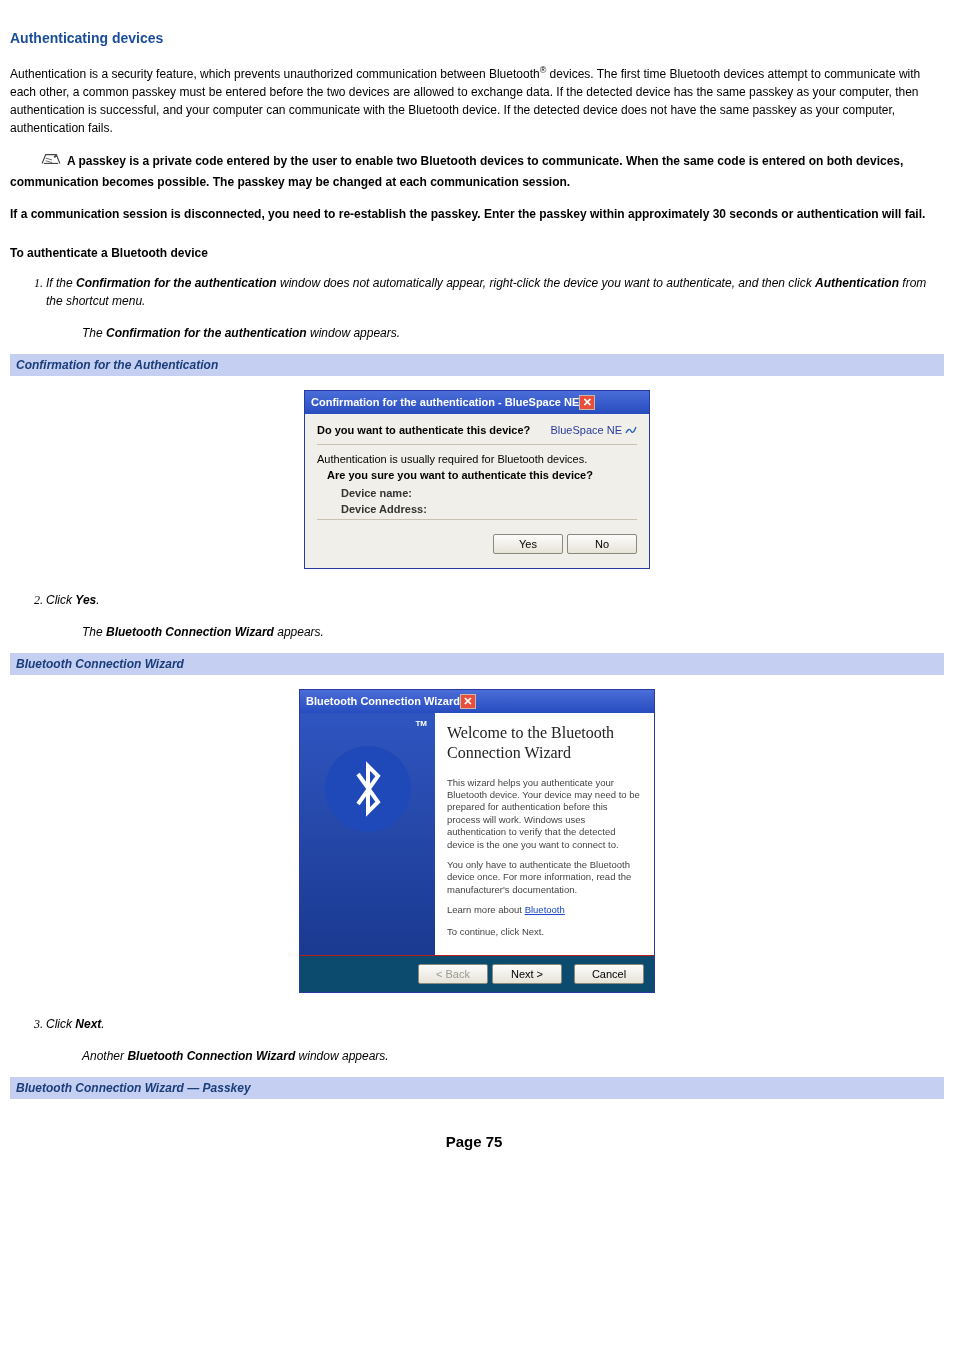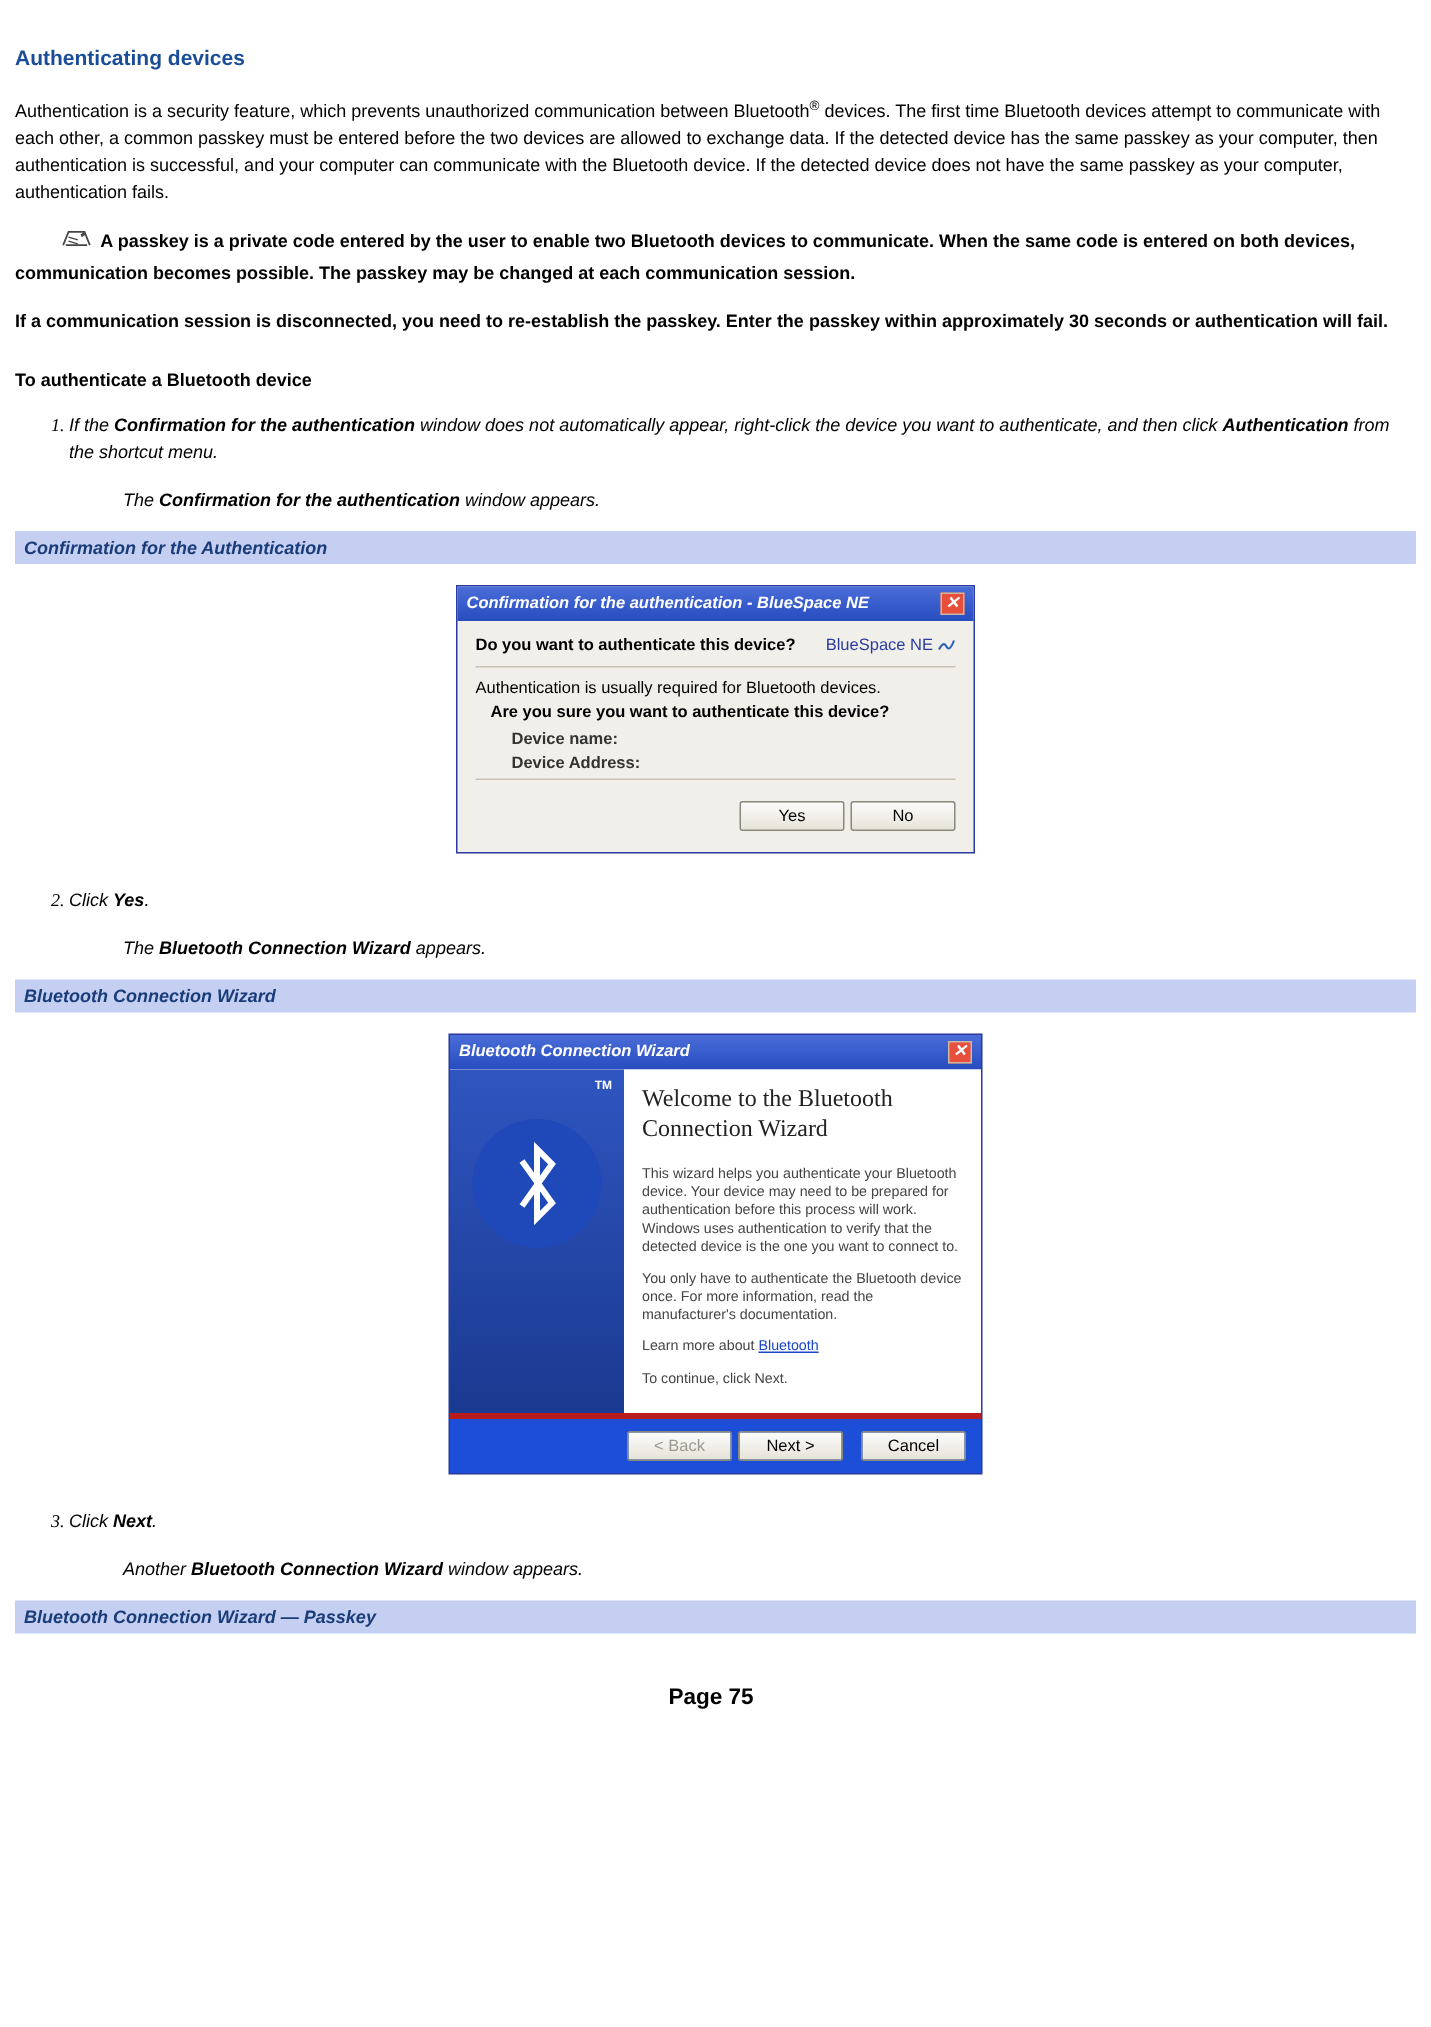--- a/index.html
+++ b/index.html
@@ -43,21 +43,21 @@
     margin: 8px 0 14px 0;
     width: 100%;
   }
   .center-wrap { display:flex; justify-content:center; margin-bottom: 22px; }
 
   
   .dlg1 { width: 346px; border: 1px solid #2a3aa0; background: #f1efe9; }
   .titlebar {
     background: linear-gradient(to bottom, #4a6dd8, #274cbf);
     color: #fff; font-weight: bold; font-size: 11px;
-    padding: 4px 6px; display:flex; justify-content:space-between; align-items:center;font-style:italic;
+    padding: 4px 6px; display:flex; align-items:center;
   }
   .close-x {
     width: 16px; height: 15px; background: #e84e3c;
     border: 1px solid #c9b8a6; display:flex;
     align-items:center; justify-content:center;
     color:#fff; font-weight:bold; font-size:11px; line-height:1;
     cursor:pointer;
   }
   .dlg-body1 { padding: 10px 12px 6px 12px; font-family: Tahoma, Verdana, sans-serif; font-size:11px;}
   .prompt-row { display:flex; justify-content:space-between; align-items:flex-start; margin-bottom:8px;}
@@ -72,35 +72,35 @@
     background: linear-gradient(to bottom, #fcfcfb, #e6e3d8);
     border: 1px solid #8a8a7a; border-radius:2px; text-align:center;
     line-height:18px; cursor:pointer;
   }
 
   
   .dlg2 { width: 356px; border:1px solid #2a3aa0; background:#f0ede4;}
   .wiz-body { padding: 0; font-family: Tahoma, sans-serif; font-size:11px;}
   .wiz-top { display:flex; background:#fff;}
   .wiz-left {
-    width: 116px; background: linear-gradient(to bottom, #2f55c0, #1a3990);
+    width: 135px; background: linear-gradient(to bottom, #2f55c0, #1a3990);
     display:flex; align-items:flex-start; justify-content:center;
     position:relative; padding-top:18px;
   }
   .wiz-left .tm { position:absolute; top:6px; right:8px; color:#fff; font-size:8px; font-weight:bold;}
   .bt-circle {
     width: 86px; height:86px; border-radius:50%; background:#1f49b8;
     display:flex; align-items:center; justify-content:center; margin-top:15px;
   }
   .wiz-right { flex:1; padding: 10px 12px 8px 12px; color:#333;}
   .wiz-title { font-family: Georgia, 'Times New Roman', serif; font-size:16px; color:#222; margin-bottom:14px; line-height:1.25;}
   .wiz-p { font-size:9.5px; color:#444; margin-bottom:8px; line-height:1.3;}
   .wiz-link { color:#1a46c8; text-decoration:underline; cursor:pointer;}
   .wiz-btn-row {
-    border-top:4px solid #b91c1c; background:#1d4ed8;
+    border-top:1px solid #b91c1c; background:#0c4a6e;
     padding:8px 10px; display:flex; justify-content:flex-end; gap:4px;
   }
   .win-btn.disabled { color:#9b9b92; cursor:default;}
 
   .page-num {
     text-align:center; font-weight:bold; font-size:15px;
     margin-top: 34px; margin-bottom: 12px; padding-right:6px;
   }
   .note-inline { line-height:1.55;font-weight:bold; }
 </style>

